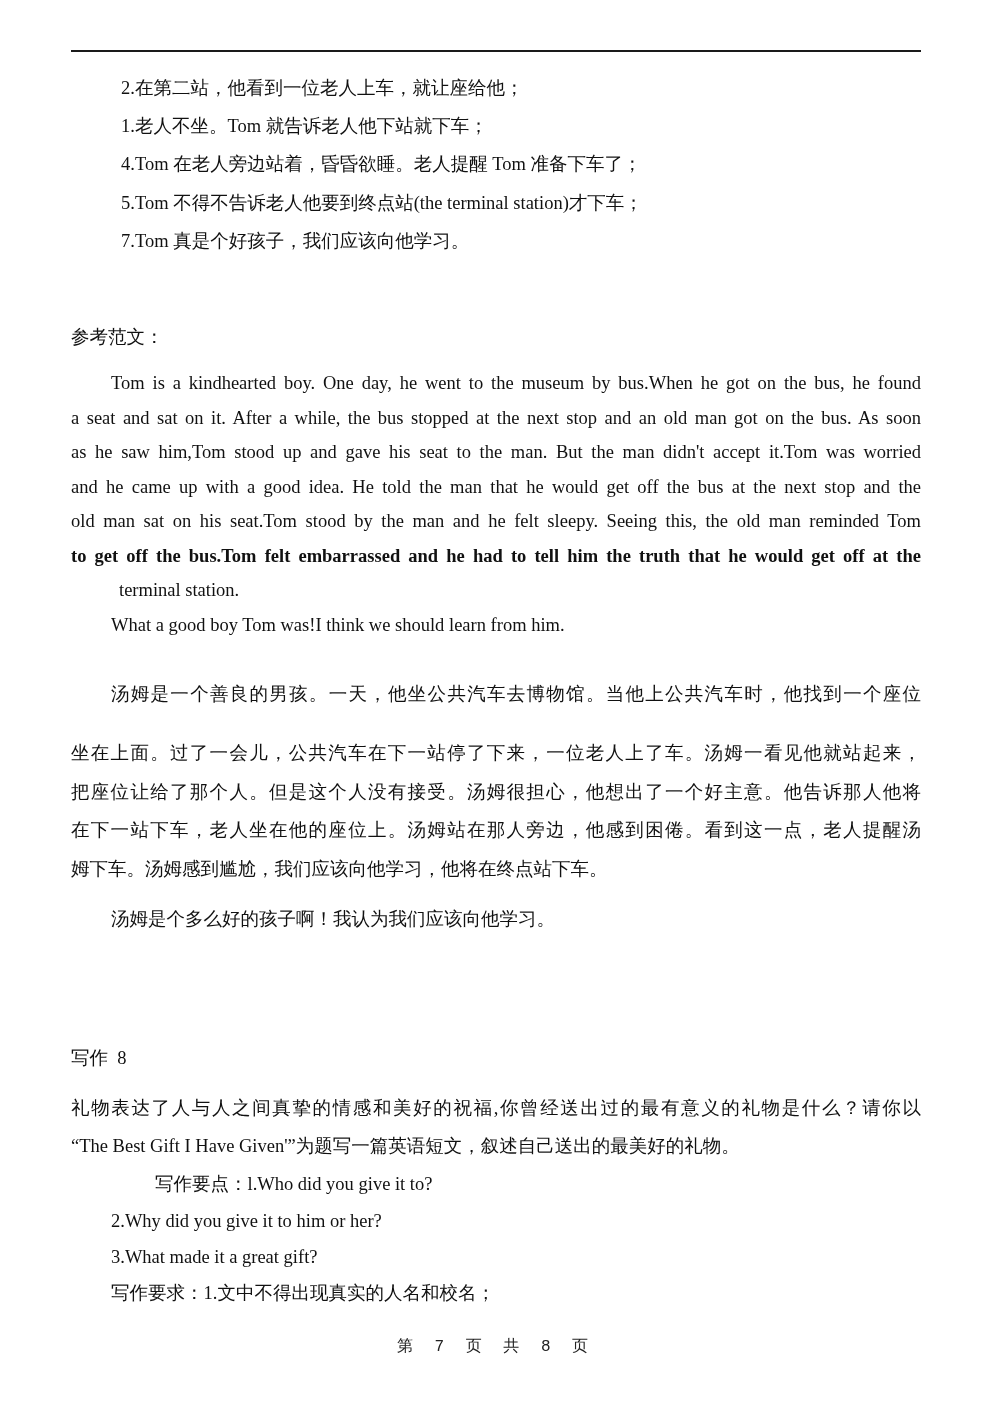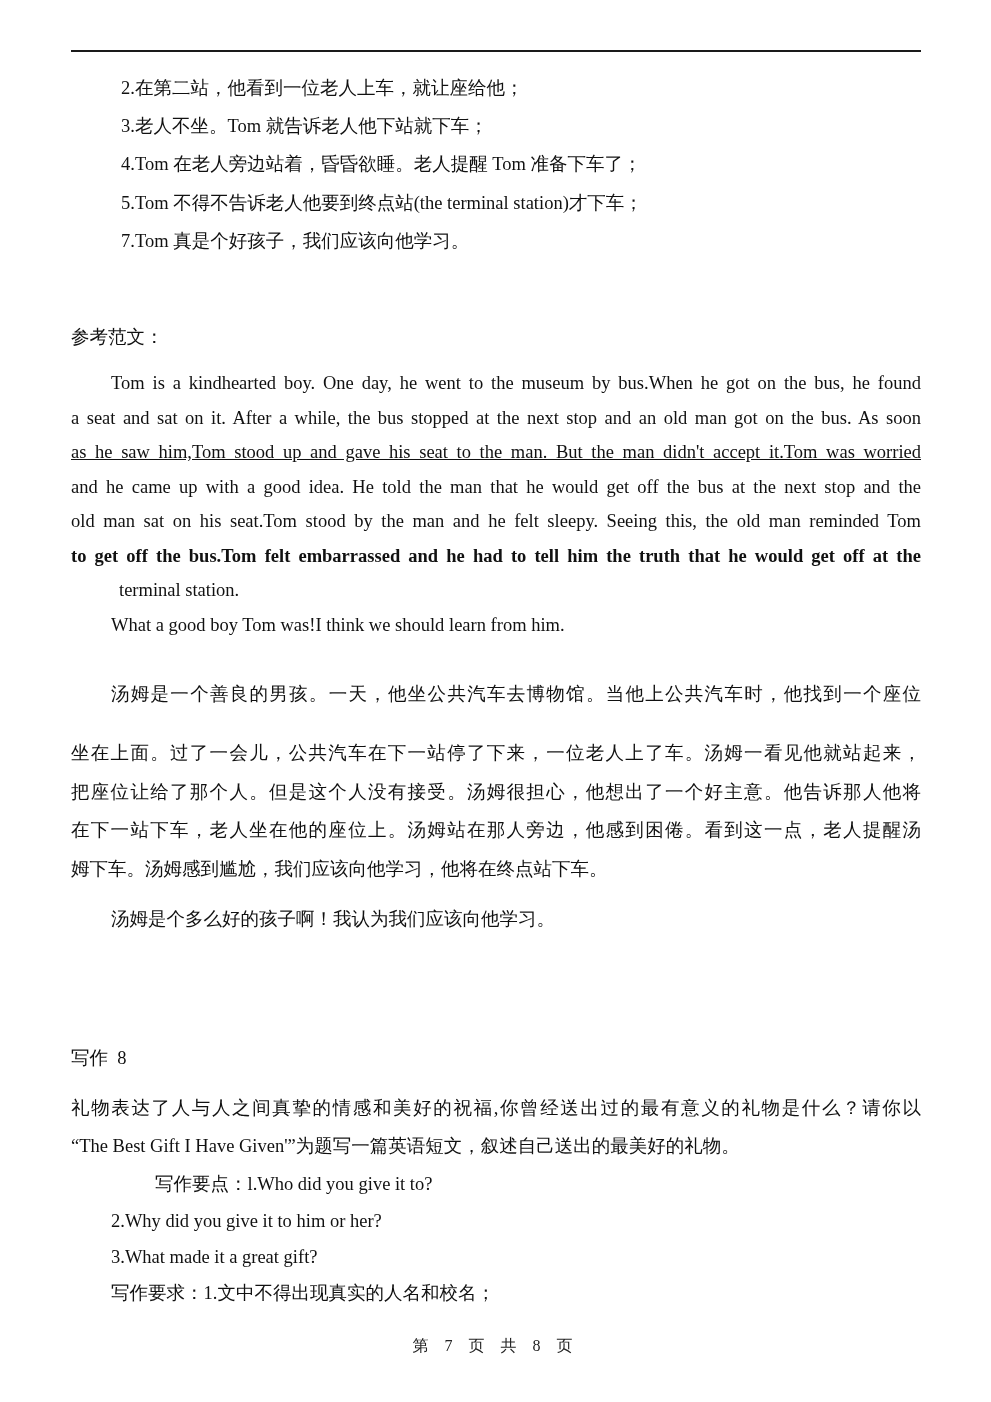--- a/index.html
+++ b/index.html
@@ -43,40 +43,40 @@
       text-align-last: left;
     }
     .footer {
       position: absolute;
       top: 1336px;
       left: 0;
       width: 991px;
       text-align: center;
       font-size: 16px;
       letter-spacing: 6px;
-      font-family: Liberation Serif, serif;
+      font-family: Liberation Mono, monospace;
       color: #222;
     }
   </style>
 </head>
 <body>
 
 <div class="rule"></div>
 
 <div class="line" style="left:121px; top:76px;">2.在第二站，他看到一位老人上车，就让座给他；</div>
-<div class="line" style="left:121px; top:114px;">3.老人不坐。Tom 就告诉老人他下站就下车；</div>
+<div class="line" style="left:121px; top:114px;">1.老人不坐。Tom 就告诉老人他下站就下车；</div>
 <div class="line" style="left:121px; top:152px;">4.Tom 在老人旁边站着，昏昏欲睡。老人提醒 Tom 准备下车了；</div>
 <div class="line" style="left:121px; top:191px;">5.Tom 不得不告诉老人他要到终点站(the terminal station)才下车；</div>
 <div class="line" style="left:121px; top:229px;">7.Tom 真是个好孩子，我们应该向他学习。</div>
 
 <div class="line" style="left:71px; top:325px;">参考范文：</div>
 
 <div class="para-line" style="top:371px; left:111px; width:810px;">Tom is a kindhearted boy. One day, he went to the museum by bus.When he got on the bus, he found</div>
 <div class="para-line" style="top:406px;">a seat and sat on it. After a while, the bus stopped at the next stop and an old man got on the bus. As soon</div>
-<div class="para-line" style="top:440px;text-decoration:underline;">as he saw him,Tom stood up and gave his seat to the man. But the man didn't accept it.Tom was worried</div>
+<div class="para-line" style="top:440px;">as he saw him,Tom stood up and gave his seat to the man. But the man didn't accept it.Tom was worried</div>
 <div class="para-line" style="top:475px;">and he came up with a good idea. He told the man that he would get off the bus at the next stop and the</div>
 <div class="para-line" style="top:509px;">old man sat on his seat.Tom stood by the man and he felt sleepy. Seeing this, the old man reminded Tom</div>
 <div class="para-line" style="top:544px;font-weight:bold;">to get off the bus.Tom felt embarrassed and he had to tell him the truth that he would get off at the</div>
 <div class="para-line last" style="top:578px;margin-left:48px;">terminal station.</div>
 <div class="line" style="left:111px; top:613px;">What a good boy Tom was!I think we should learn from him.</div>
 
 <div class="para-line" style="top:682px; left:111px; width:810px;">汤姆是一个善良的男孩。一天，他坐公共汽车去博物馆。当他上公共汽车时，他找到一个座位</div>
 <div class="para-line" style="top:741px;">坐在上面。过了一会儿，公共汽车在下一站停了下来，一位老人上了车。汤姆一看见他就站起来，</div>
 <div class="para-line" style="top:780px;">把座位让给了那个人。但是这个人没有接受。汤姆很担心，他想出了一个好主意。他告诉那人他将</div>
 <div class="para-line" style="top:818px;">在下一站下车，老人坐在他的座位上。汤姆站在那人旁边，他感到困倦。看到这一点，老人提醒汤</div>

